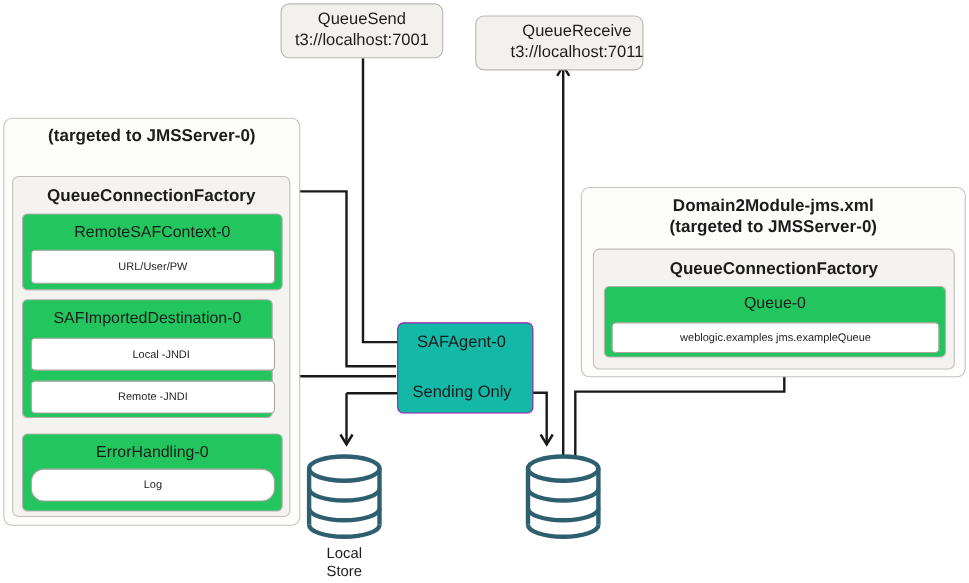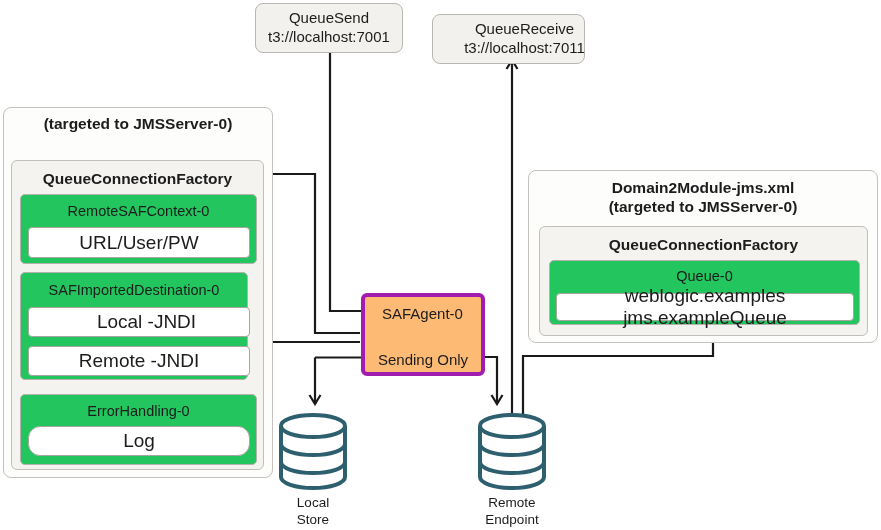--- a/index.html
+++ b/index.html
@@ -27,24 +27,24 @@
     width:100%;text-align:center;font-weight:bold;font-size:15.5px;
   }
   .sub-box{
     background:#22c55e;border:1px solid #b5b2ad;border-radius:5px;box-sizing:border-box;
   }
   .sub-title{
     width:100%;text-align:center;font-size:14.5px;
   }
   .leaf-box{
     background:#ffffff;border:1px solid #a8a5a0;border-radius:4px;box-sizing:border-box;
-    display:flex;align-items:center;justify-content:center;font-size:19px;text-align:center;
+    display:flex;align-items:center;justify-content:center;font-size:10px;text-align:center;
   }
   .agent-box{
-    background:#fdba74;border:4px solid #a21caf;border-radius:6px;box-sizing:border-box;
+    background:#14b8a6;border:1px solid #a21caf;border-radius:6px;box-sizing:border-box;
     font-size:15px;
   }
   .cyl-label{
     text-align:center;font-size:13.5px;line-height:1.26;
   }
   svg{position:absolute;left:0;top:0;}
 </style>
 </head>
 <body>
 
@@ -140,18 +140,14 @@
 
   <div class="abs agent-box" style="left:361px;top:293px;width:124px;height:83px;">
     <div class="abs" style="left:17px;top:8px;">SAFAgent-0</div>
     <div class="abs" style="left:13px;top:54px;">Sending Only</div>
   </div>
 
   <div class="abs cyl-label" style="left:273px;top:494px;width:80px;">
     <div>Local</div>
     <div>Store</div>
   </div>
-  <div class="abs cyl-label" style="left:472px;top:494px;width:80px;">
-    <div>Remote</div>
-    <div>Endpoint</div>
-  </div>
 
 </div>
 
 </body></html>

